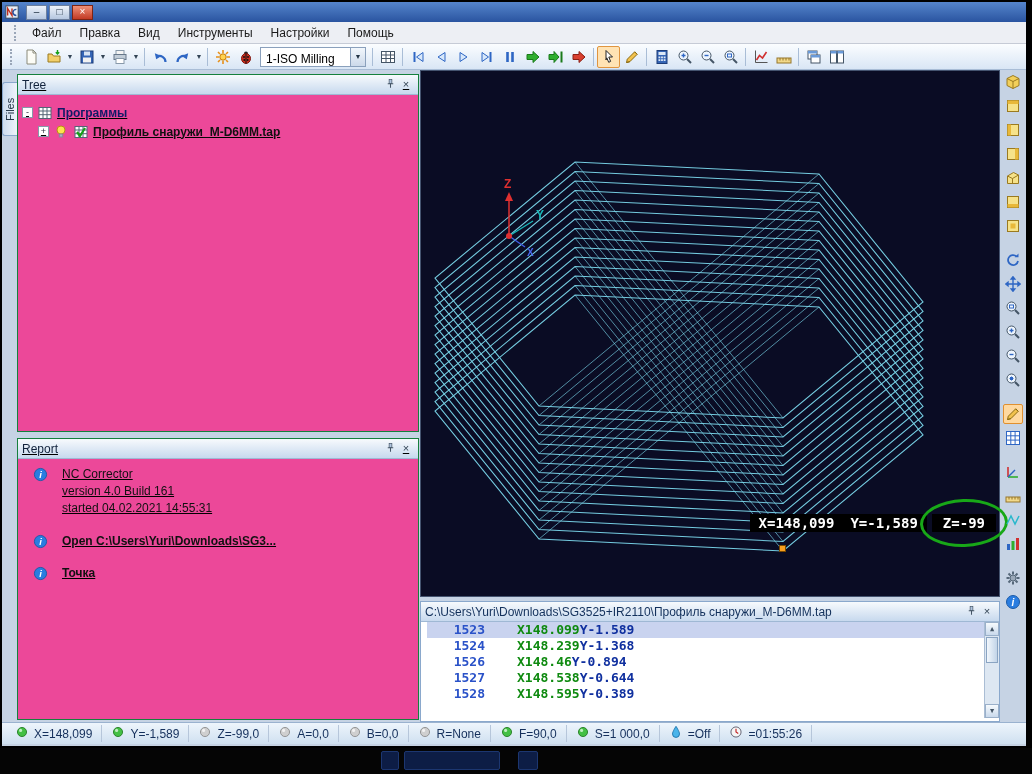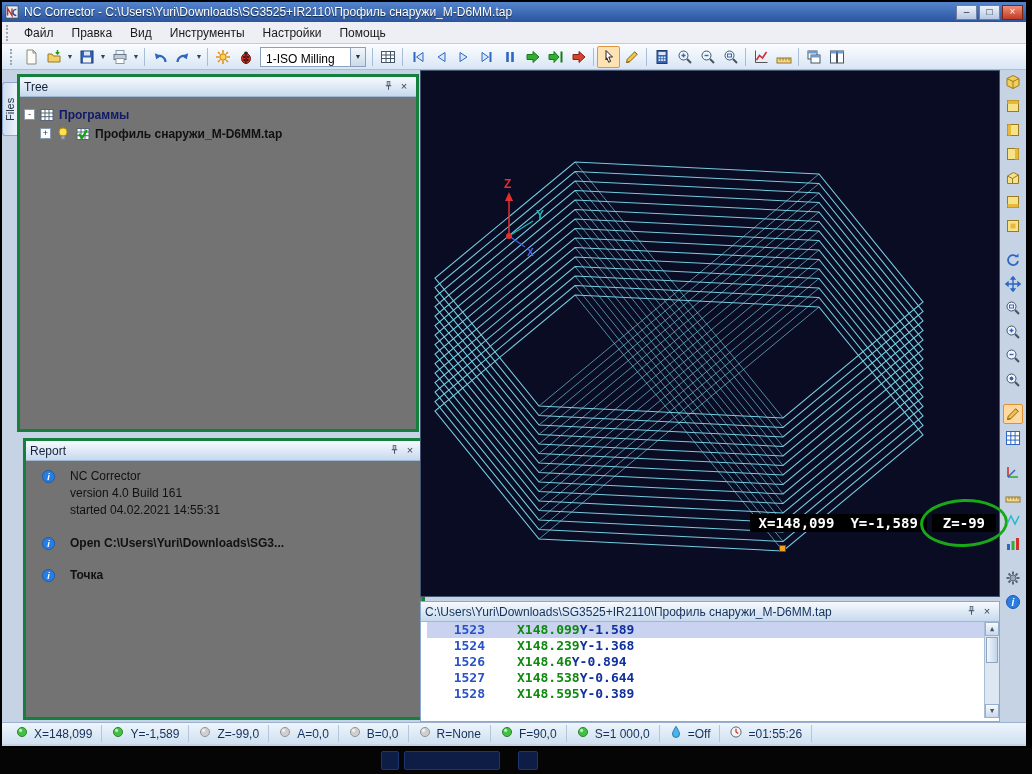--- a/index.html
+++ b/index.html
@@ -9,52 +9,52 @@
   .window { position:absolute; left:2px; top:2px; width:1024px; height:744px; background:#c6d3e4; }
 
   
   .titlebar { height:20px; background:linear-gradient(#5585cc,#2a54a0); display:flex; align-items:center; padding:0 3px; color:#fff; font-size:12px; }
   .app-icon { width:14px; height:14px; margin-right:5px; flex:none; }
   .title-text { flex:1; white-space:nowrap; overflow:hidden; text-shadow:0 1px 1px #123; }
   .win-btn { width:21px; height:15px; margin-left:2px; background:linear-gradient(#eef3fa,#b6c7e0); border:1px solid #6d7f9d; font-size:10px; line-height:12px; text-align:center; color:#234; flex:none; }
   .win-btn.close { background:linear-gradient(#ef9078,#c23a24); color:#fff; border-color:#7c2414; }
 
   
-  .menubar { height:22px; background:#edeff4; border-bottom:1px solid #c6cbd6; display:flex; align-items:center; font-size:12px; color:#1a1a1a; padding-left:0; }
+  .menubar { height:22px; background:#edeff4; border-bottom:1px solid #c6cbd6; display:flex; align-items:center; font-size:12px; color:#1a1a1a; padding-left:8px; }
   .menu-grip { width:5px; height:16px; border-left:2px dotted #9aa6b8; margin:0 4px; }
   .menu-item { padding:3px 9px; }
 
   
   .toolbar { height:26px; background:linear-gradient(#fbfdff,#d9e6f5); border-bottom:1px solid #a9bdd6; display:flex; align-items:center; padding-left:4px; }
   .tb-btn { width:23px; height:22px; display:flex; align-items:center; justify-content:center; border:1px solid transparent; border-radius:2px; flex:none; }
   .tb-btn.active { background:#ffe3b4; border-color:#e09540; }
   .tb-caret { width:10px; height:22px; font-size:7px; color:#345; display:flex; align-items:center; justify-content:center; flex:none; }
   .tb-sep { width:1px; height:18px; background:#a9bdd6; margin:0 3px; flex:none; }
   .combo { width:106px; height:20px; background:#fff; border:1px solid #8aa0bc; font-size:12px; display:flex; align-items:flex-end; padding:0 18px 0 5px; margin:0 3px; position:relative; flex:none; white-space:nowrap; }
   .combo-caret { position:absolute; right:0; top:0; width:15px; height:18px; background:linear-gradient(#f2f7fc,#ccd9ea); border-left:1px solid #8aa0bc; font-size:7px; text-align:center; line-height:18px; color:#234; }
 
   
   .workarea { position:relative; height:652px; }
   .files-tab { position:absolute; left:0; top:12px; width:15px; height:54px; background:linear-gradient(90deg,#eef3fa,#cddcef); border:1px solid #8aa8cc; border-left:none; border-radius:0 3px 3px 0; font-size:11px; color:#234; writing-mode:vertical-rl; transform:rotate(180deg); display:flex; align-items:center; justify-content:center; }
 
-  .panel { position:absolute; background:#737373; border:3px solid #15803d; }
+  .panel { position:absolute; background:#ec4899; border:1px solid #15803d;text-decoration:underline; }
   .panel-header { height:20px; background:linear-gradient(#f7fafd,#c7d9ee); border-bottom:1px solid #9fb8d4; display:flex; align-items:center; padding:0 4px; font-size:12px; color:#12233c; }
   .ph-spacer { flex:1; }
   .hdr-btn { width:16px; height:14px; text-align:center; font-size:11px; line-height:13px; color:#345; }
 
   .tree-panel { left:15px; top:4px; width:402px; height:358px; }
   .tree-body { padding:8px 4px; font-size:12px; }
   .tree-row { display:flex; align-items:center; gap:4px; height:19px; }
   .tree-row.child { padding-left:16px; }
   .tgl { width:11px; height:11px; border:1px solid #8899aa; background:#fff; font-size:9px; line-height:9px; text-align:center; color:#334; flex:none; }
   .t-ico { width:16px; height:16px; flex:none; }
   .tree-label-root { color:#101a66; font-weight:bold; }
   .tree-label-file { color:#111; font-weight:bold; }
 
-  .report-panel { left:21px; top:368px; width:402px; height:282px; }
+  .report-panel { left:15px; top:368px; width:402px; height:282px; }
   .report-body { padding:7px 0; font-size:12px; color:#111; line-height:17px; }
   .r-row { display:flex; }
   .r-icon { width:44px; display:flex; justify-content:center; padding-top:1px; flex:none; }
   .r-lines { width:240px; }
   .center { text-align:left; }
   .bold { font-weight:bold; }
 
   .viewport { position:absolute; left:418px; top:0; width:580px; height:527px; background:#0a0c24; border:1px solid #44536f; }
   .marker { position:absolute; left:358px; top:474px; width:7px; height:7px; background:#f8a020; border:1px solid #7a4a00; }
   .readout { position:absolute; right:3px; top:443px; display:flex; gap:5px; font-family:"DejaVu Sans Mono",monospace; font-size:14px; font-weight:bold; color:#fff; align-items:center; }
@@ -94,21 +94,20 @@
 <body>
 
 <div class="window">
 
   <div class="titlebar">
     <svg class="app-icon" viewBox="0 0 16 16">
         <rect x="1" y="1" width="14" height="14" fill="#e8eef8" stroke="#345"></rect>
         <path d="M3 12V4l5 8V4" stroke="#c03020" fill="none" stroke-width="1.6"></path>
         <path d="M13 5a4 4 0 0 0-4 3.5 4 4 0 0 0 4 3.5" stroke="#2a54a0" fill="none" stroke-width="1.6"></path>
       </svg>
-    <span class="title-text">NC Corrector - C:\Users\Yuri\Downloads\SG3525+IR2110\Профиль снаружи_M-D6MM.tap</span>
     <span class="win-btn">–</span>
     <span class="win-btn">□</span>
     <span class="win-btn close">×</span>
   </div>
 
   <div class="menubar" id="menubar">
     <span class="menu-grip"></span>
   <span class="menu-item">Файл</span>
       <span class="menu-item">Правка</span>
       <span class="menu-item">Вид</span>

